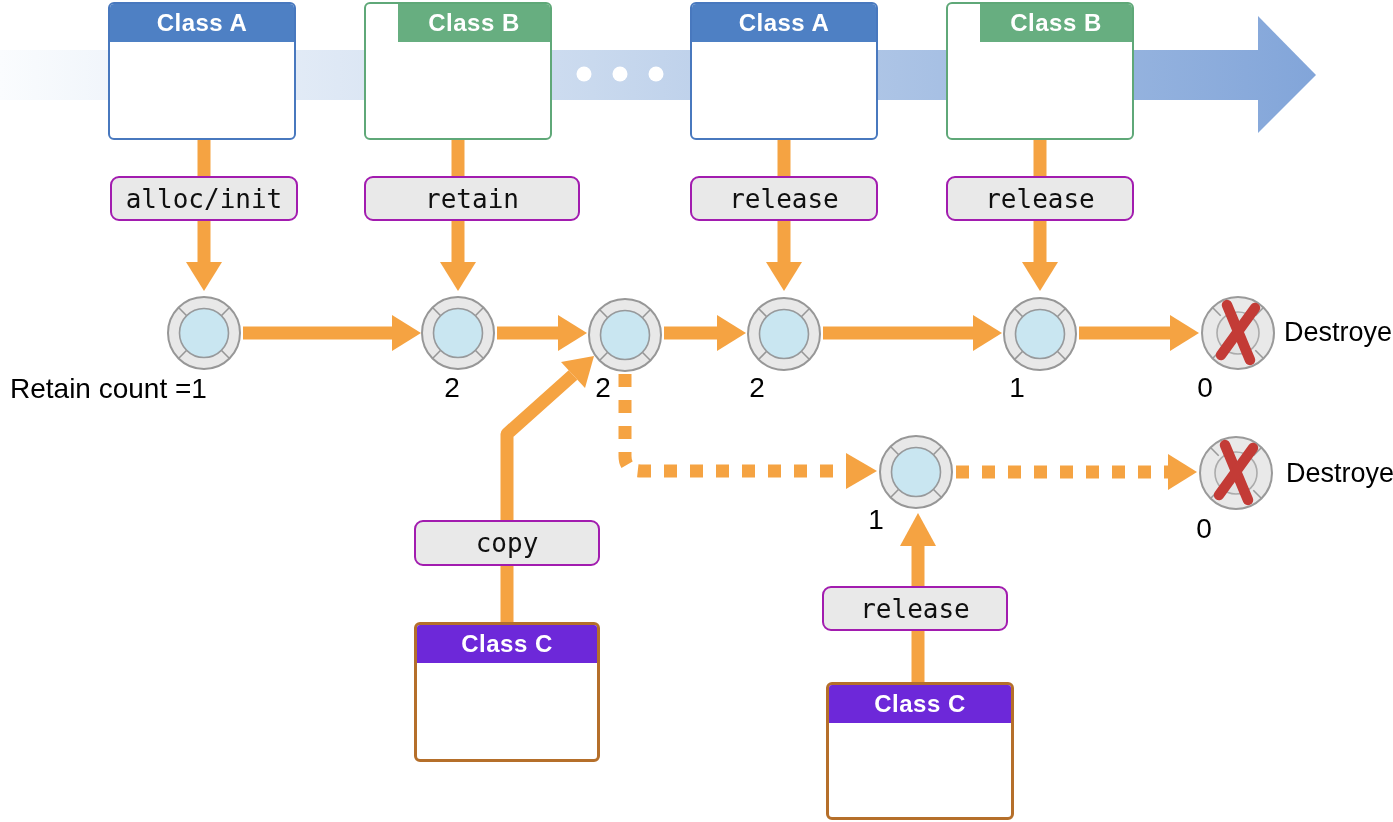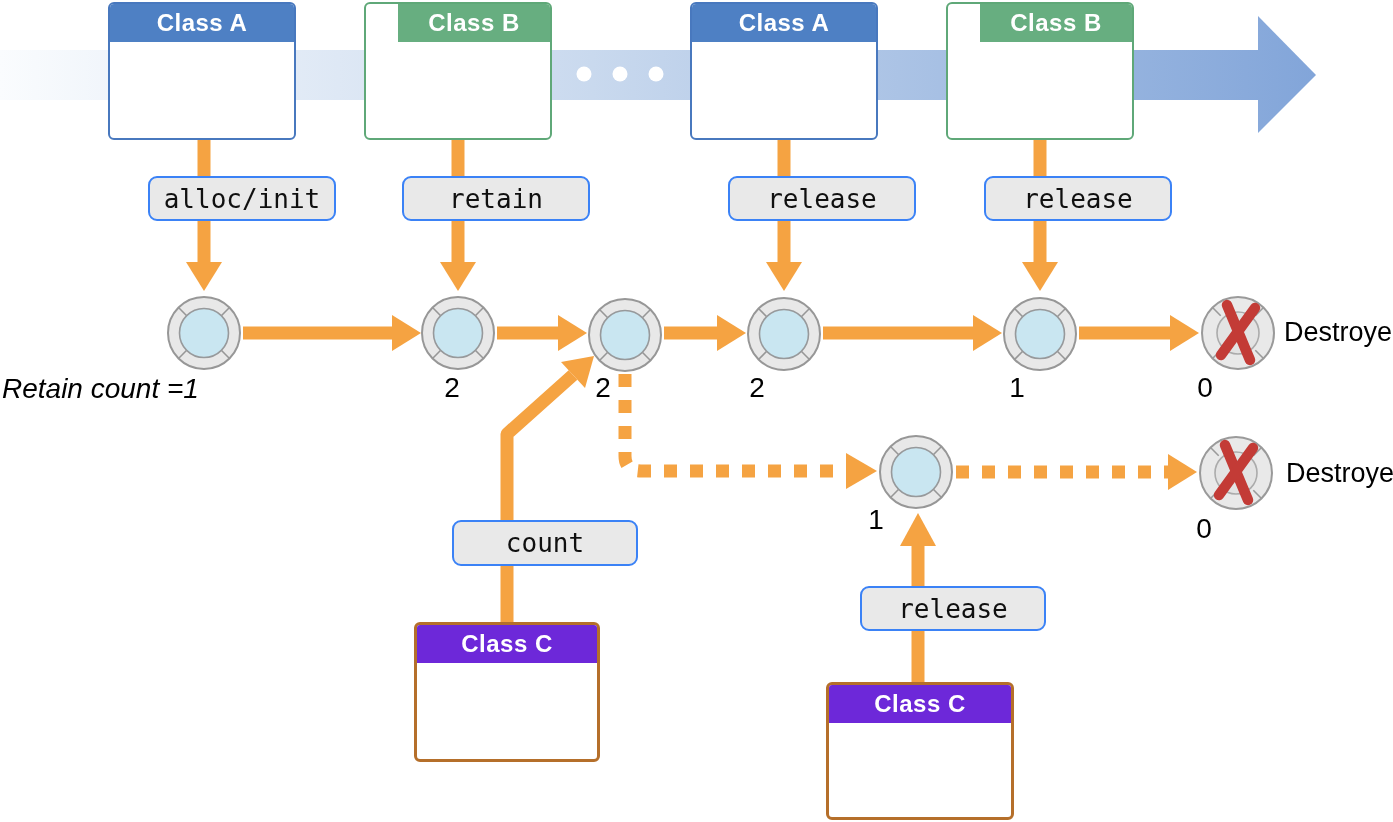--- a/index.html
+++ b/index.html
@@ -18,23 +18,23 @@
     border-bottom:3px solid #ffffff;
   }
   .class-box.blue  { border:2px solid #4878BE; }
   .class-box.blue .hdr  { background:#4E80C4; }
   .class-box.green { border:2px solid #5FA878;padding-left:32px; }
   .class-box.green .hdr { background:#67AE80; }
   .class-box.brown { border:3px solid #B56F2A; }
   .class-box.brown .hdr { background:#6d28d9; }
   .mlabel {
     position:absolute; box-sizing:border-box; background:#E9E9E9;
-    border:2px solid #3b82f6; border-radius:9px;
+    border:2px solid #a21caf; border-radius:9px;
     display:flex; align-items:center; justify-content:center;
-    font-family:"DejaVu Sans Mono", monospace; font-size:26px; color:#101010;margin-left:38px;
+    font-family:"DejaVu Sans Mono", monospace; font-size:26px; color:#101010;
   }
   .count {
     position:absolute; font-size:28px; color:#000; white-space:nowrap;
   }
   .count.ctr { transform:translateX(-50%); }
   .destroyed-label {
     position:absolute; font-size:27px; color:#000; white-space:nowrap;
   }
   .objsvg { position:absolute; }
 </style>
@@ -128,24 +128,24 @@
       </g>
 
       <g>
         <line x1="956" y1="472" x2="1168" y2="472" stroke-width="13" stroke-dasharray="13 13"></line>
         <polygon points="1168,454 1168,490 1197,472" stroke="none"></polygon>
       </g>
     </g>
   </svg>
 
   <div class="mlabel" style="left:110px; top:176px; width:188px; height:45px;">alloc/init</div>
-  <div class="mlabel" style="left:364px; top:176px; width:188px; height:45px;">retain</div>
+  <div class="mlabel" style="left:364px; top:176px; width:216px; height:45px;">retain</div>
   <div class="mlabel" style="left:690px; top:176px; width:188px; height:45px;">release</div>
   <div class="mlabel" style="left:946px; top:176px; width:188px; height:45px;">release</div>
-  <div class="mlabel" style="left:414px; top:520px; width:186px; height:46px;">count</div>
+  <div class="mlabel" style="left:414px; top:520px; width:186px; height:46px;">copy</div>
   <div class="mlabel" style="left:822px; top:586px; width:186px; height:45px;">release</div>
 
   <svg class="objsvg" style="left:166px; top:295px;" width="76" height="76" viewBox="0 0 76 76">
     <circle cx="38" cy="38" r="36" fill="#E8E8E8" stroke="#979797" stroke-width="2"></circle>
     <g stroke="#979797" stroke-width="1.6">
       <line x1="55.3" y1="20.7" x2="63.5" y2="12.5"></line>
         <line x1="20.7" y1="20.7" x2="12.5" y2="12.5"></line>
       <line x1="20.7" y1="55.3" x2="12.5" y2="63.5"></line>
         <line x1="55.3" y1="55.3" x2="63.5" y2="63.5"></line>
     </g>
@@ -225,21 +225,21 @@
       <line x1="21.7" y1="56.3" x2="13.5" y2="64.5"></line>
         <line x1="56.3" y1="56.3" x2="64.5" y2="64.5"></line>
     </g>
     <circle cx="39" cy="39" r="21" fill="#E3E3E3" stroke="#ABABAB" stroke-width="1.6"></circle>
     <g stroke="#C33B36" stroke-width="10.5" stroke-linecap="round">
       <line x1="28" y1="11" x2="51" y2="66"></line>
       <line x1="56" y1="14" x2="22" y2="61"></line>
     </g>
   </svg>
 
-  <div class="count" style="left:2px; top:373px;font-style:italic;">Retain count =1</div>
+  <div class="count" style="left:10px; top:373px;">Retain count =1</div>
   <div class="count ctr" style="left:452px; top:372px;">2</div>
   <div class="count ctr" style="left:603px; top:372px;">2</div>
   <div class="count ctr" style="left:757px; top:372px;">2</div>
   <div class="count ctr" style="left:1017px; top:372px;">1</div>
   <div class="count ctr" style="left:1205px; top:372px;">0</div>
   <div class="count ctr" style="left:876px; top:504px;">1</div>
   <div class="count ctr" style="left:1204px; top:513px;">0</div>
 
   <div class="destroyed-label" style="left:1284px; top:317px;">Destroyed</div>
   <div class="destroyed-label" style="left:1286px; top:458px;">Destroyed</div>

